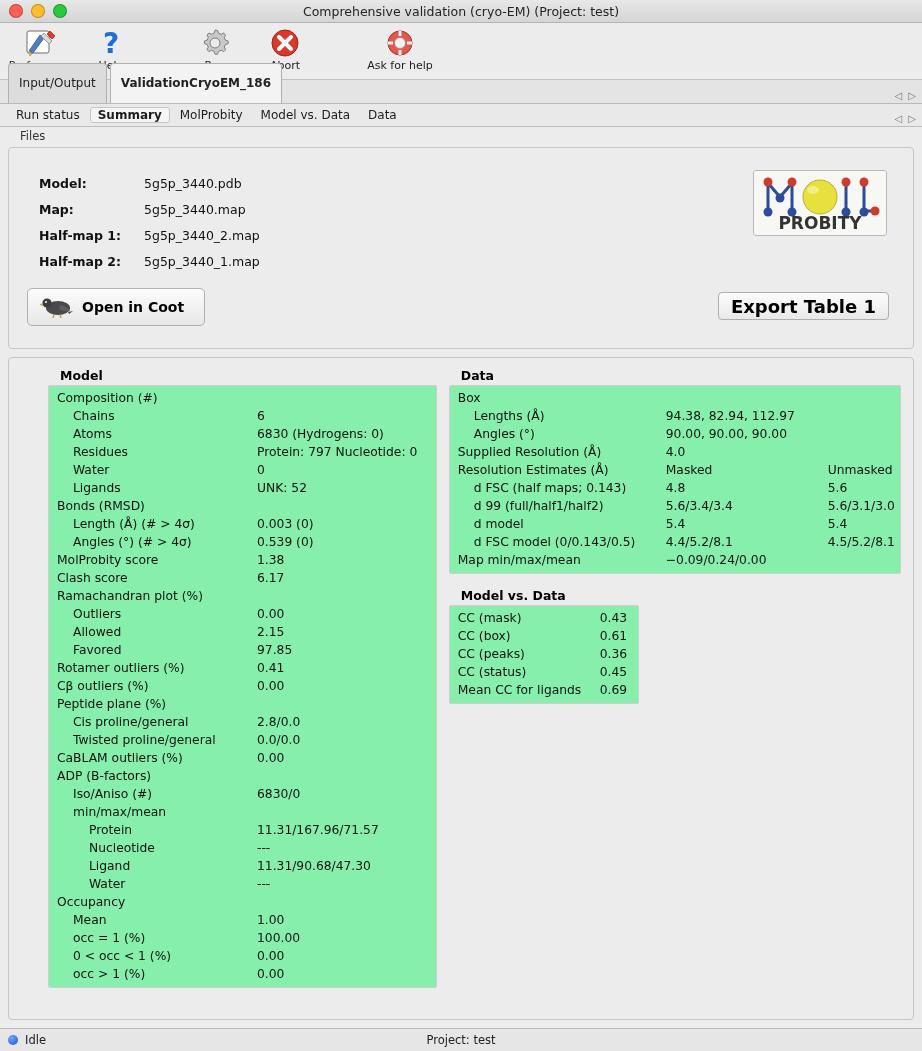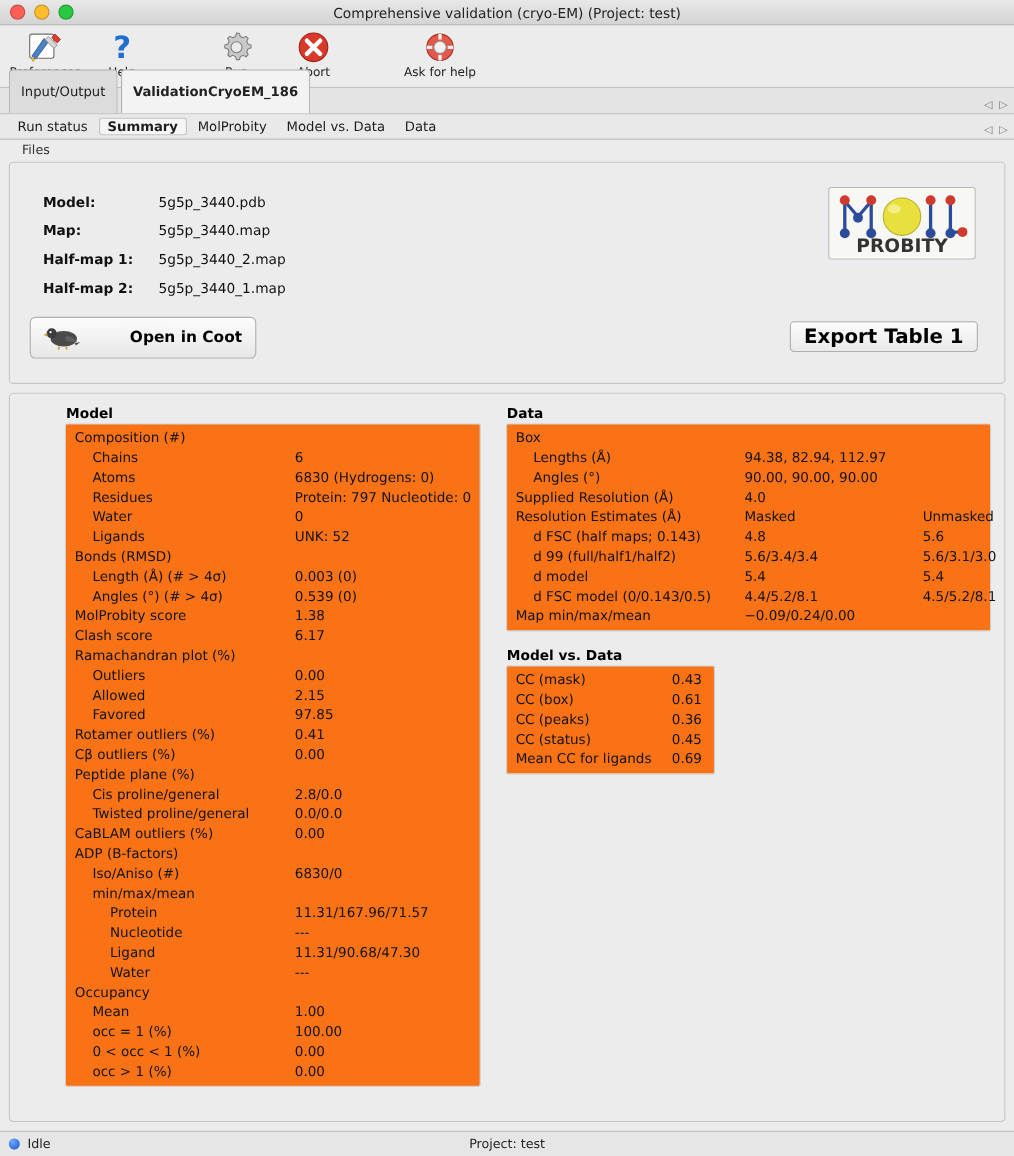--- a/index.html
+++ b/index.html
@@ -197,21 +197,20 @@
     bottom: 22px;
     height: 36px;
     min-width: 152px;
     background: linear-gradient(#fcfcfc, #e7e7e7);
     border: 1px solid #b0b0b0;
     border-radius: 5px;
     display: flex;
     align-items: center;
     padding: 0 12px;
     cursor: default;
-    gap: 36px;
   }
   .coot-btn .lbl {
     font-size: 14px;
     font-weight: bold;
     margin-left: 8px;
   }
   .export-btn {
     position: absolute;
     right: 24px;
     bottom: 28px;
@@ -242,25 +241,24 @@
   }
   .col-left { width: 404px; padding-left: 27px; }
   .col-right { width: 470px; }
   .sect-title {
     font-weight: bold;
     font-size: 12.5px;
     margin-bottom: 2px;
     margin-left: 12px;
   }
   .box {
-    background: #f97316;
+    background: #86efac;
     border: 1px solid #cfcfcf;
     border-radius: 2px;
     padding: 3px 0 4px 0;
-    margin-left: 11px;
   }
   .statrow {
     position: relative;
     height: 18px;
     font-size: 12.3px;
     line-height: 18px;
     color: #111;
   }
   .statrow .lab { position: absolute; }
   .statrow .v1 { position: absolute; }

